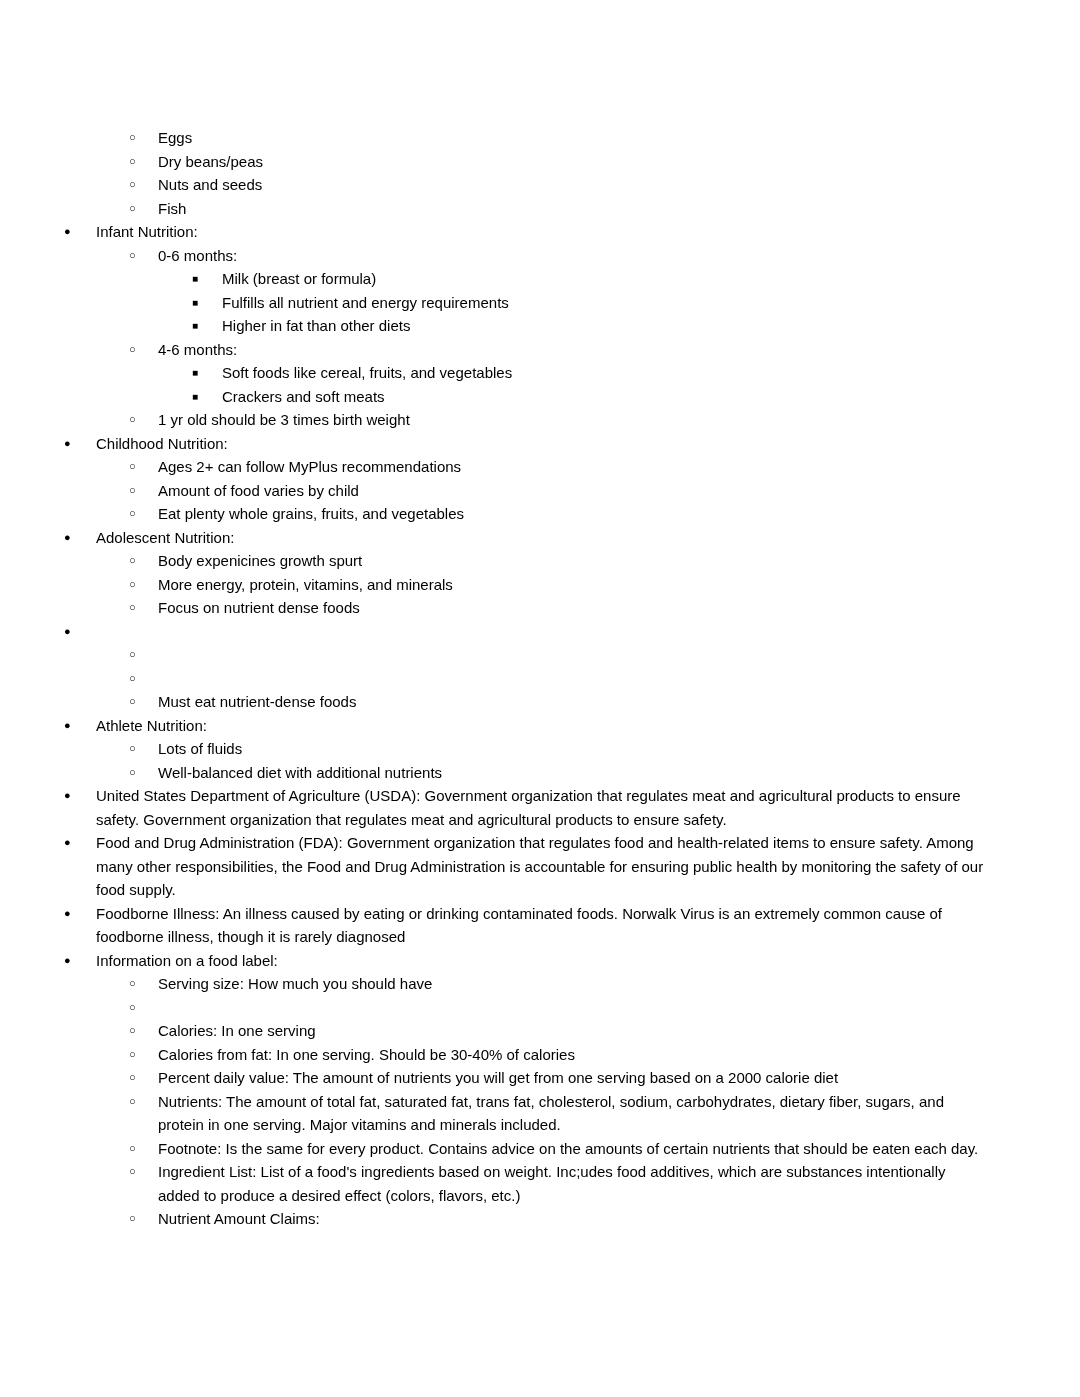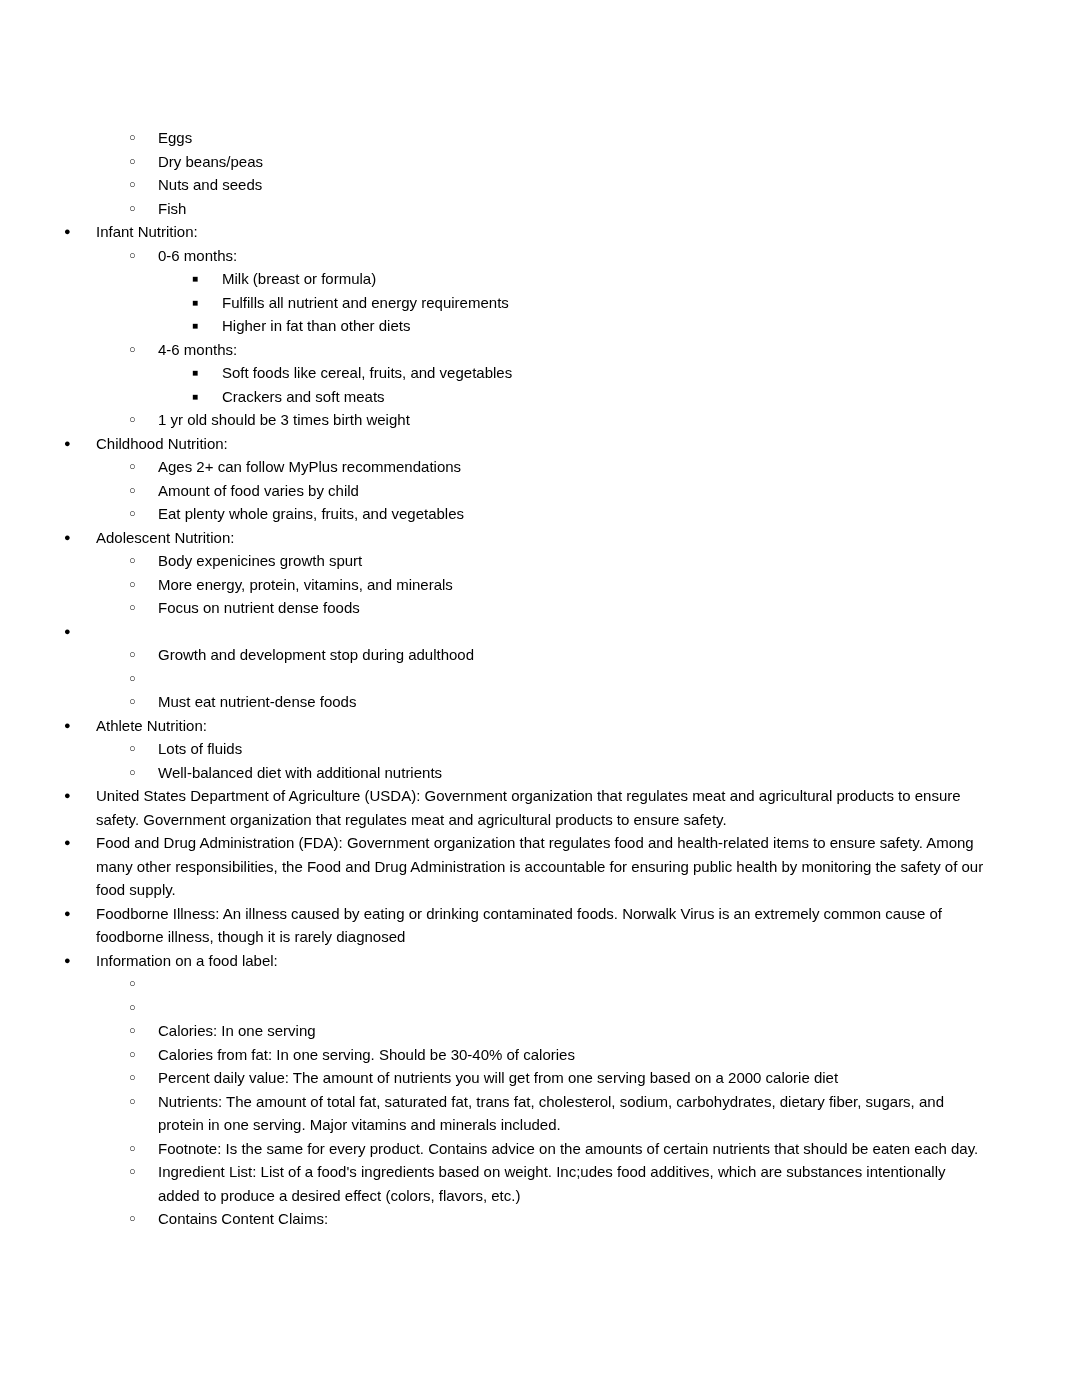--- a/index.html
+++ b/index.html
@@ -128,21 +128,20 @@
       </div>
       <div class="item l2">
         <span class="bullet">○</span>
         <span class="text">Focus on nutrient dense foods</span>
       </div>
       <div class="item l1">
         <span class="bullet">●</span>
       </div>
       <div class="item l2">
         <span class="bullet">○</span>
-        <span class="text">Growth and development stop during adulthood</span>
       </div>
       <div class="item l2">
         <span class="bullet">○</span>
       </div>
       <div class="item l2">
         <span class="bullet">○</span>
         <span class="text">Must eat nutrient-dense foods</span>
       </div>
       <div class="item l1">
         <span class="bullet">●</span>
@@ -167,20 +166,21 @@
       <div class="item l1">
         <span class="bullet">●</span>
         <span class="text"><strong>Foodborne Illness:</strong> An illness caused by eating or drinking contaminated foods. Norwalk Virus is an extremely common cause of foodborne illness, though it is rarely diagnosed</span>
       </div>
       <div class="item l1">
         <span class="bullet">●</span>
         <span class="text"><strong>Information on a food label:</strong></span>
       </div>
       <div class="item l2">
         <span class="bullet">○</span>
+        <span class="text"><strong>Serving size:</strong> How much you should have</span>
       </div>
       <div class="item l2">
         <span class="bullet">○</span>
       </div>
       <div class="item l2">
         <span class="bullet">○</span>
         <span class="text"><strong>Calories:</strong> In one serving</span>
       </div>
       <div class="item l2">
         <span class="bullet">○</span>
@@ -197,16 +197,16 @@
       <div class="item l2">
         <span class="bullet">○</span>
         <span class="text"><strong>Footnote:</strong> Is the same for every product. Contains advice on the amounts of certain nutrients that should be eaten each day.</span>
       </div>
       <div class="item l2">
         <span class="bullet">○</span>
         <span class="text"><strong>Ingredient List:</strong> List of a food's ingredients based on weight. Inc;udes food additives, which are substances intentionally added to produce a desired effect (colors, flavors, etc.)</span>
       </div>
       <div class="item l2">
         <span class="bullet">○</span>
-        <span class="text"><strong>Contains Content Claims:</strong></span>
+        <span class="text"><strong>Nutrient Amount Claims:</strong></span>
       </div>
     </div>
 </div>
 
 </body></html>

